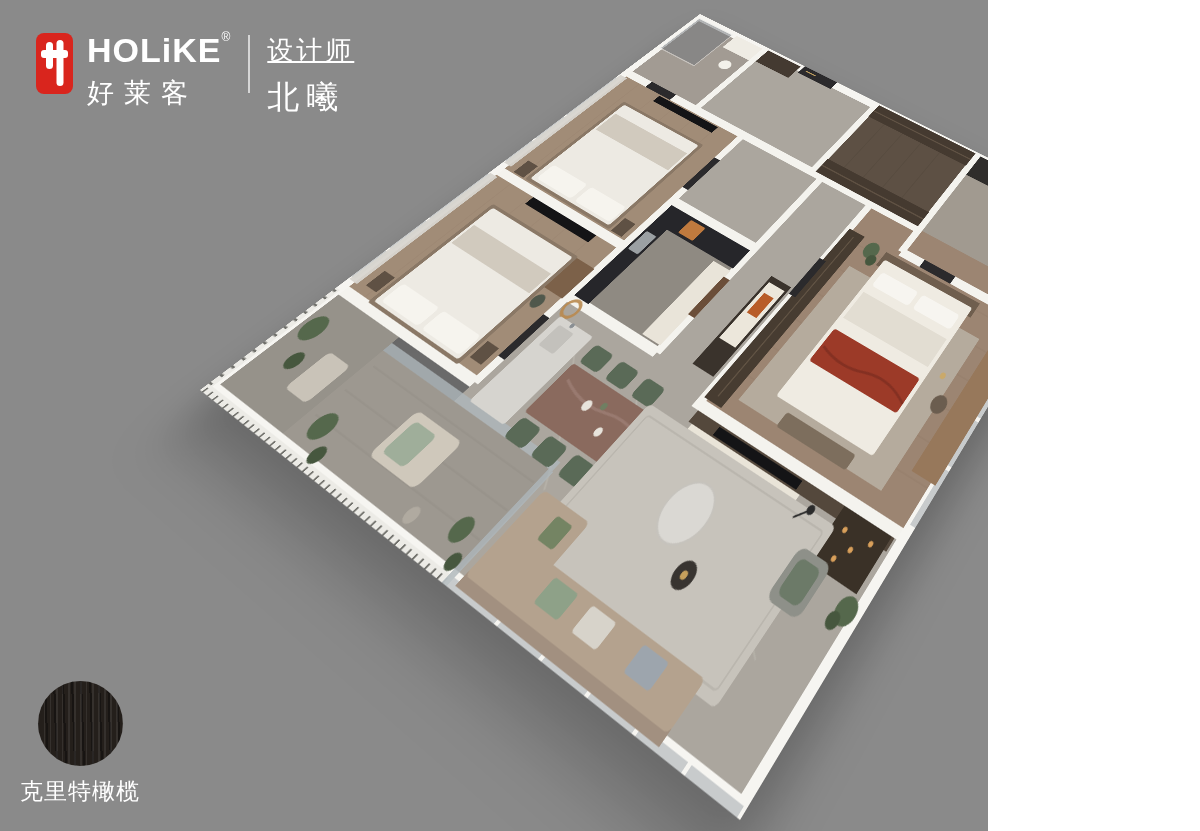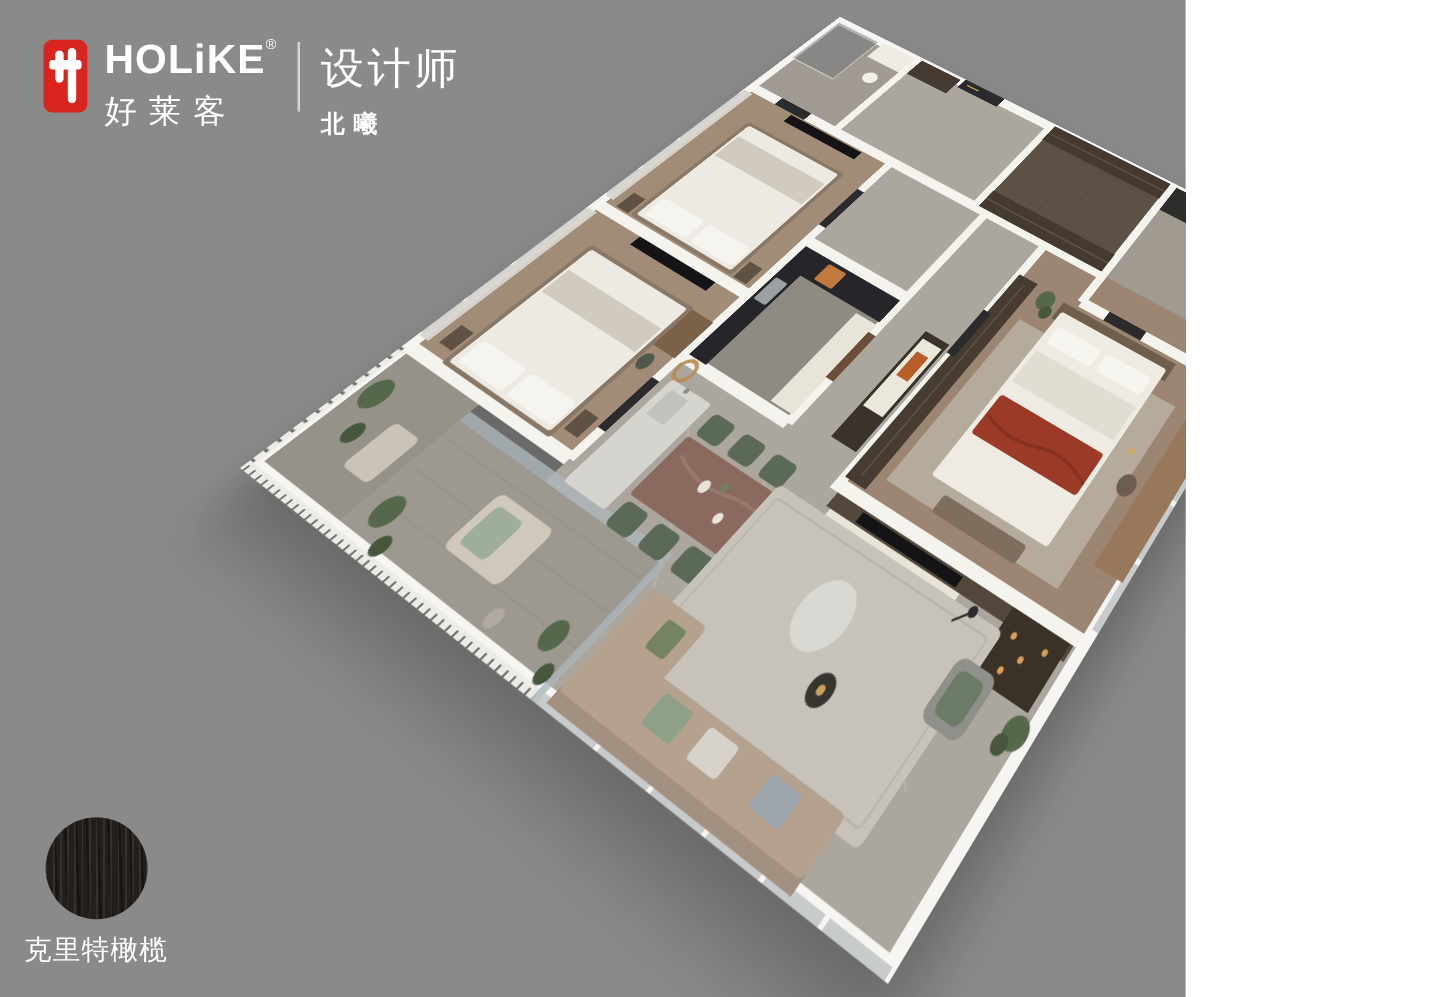--- a/index.html
+++ b/index.html
@@ -10,22 +10,22 @@
   }
   
   .brand{position:absolute;left:36px;top:33px;display:flex;align-items:flex-start;}
   .brand-icon-wrap{width:37px;height:61px;flex:0 0 auto;}
   .brand-text{margin-left:14px;}
   .brand-name{color:#fff;font-weight:bold;font-size:34px;line-height:1;letter-spacing:1px;white-space:nowrap;}
   .brand-reg{font-size:12px;vertical-align:top;position:relative;top:-2px;font-weight:normal;}
   .brand-cn{color:#fff;font-size:27px;letter-spacing:10px;margin-top:8px;white-space:nowrap;}
   .brand-divider{width:2px;height:58px;background:rgba(255,255,255,.65);margin:2px 17px 0 17px;flex:0 0 auto;}
   .designer{color:#fff;}
-  .designer-label{font-size:36px;letter-spacing:3px;white-space:nowrap;}
-  .designer-name{font-size:20px;font-weight:bold;letter-spacing:7px;margin-top:8px;white-space:nowrap;}
+  .designer-label{font-size:26px;letter-spacing:3px;white-space:nowrap;text-decoration:underline;}
+  .designer-name{font-size:32px;font-weight:normal;letter-spacing:7px;margin-top:8px;white-space:nowrap;}
   
   .swatches{position:absolute;left:37px;top:681px;display:flex;gap:41px;}
   .swatch{width:86px;display:flex;flex-direction:column;align-items:center;}
   .swatch-circle{width:85px;height:85px;border-radius:50%;position:relative;overflow:hidden;background:var(--sw,#ccc);}
   .swatch-circle::before{content:"";position:absolute;inset:0;}
   .pat-navy::before{
     background-image:
       repeating-linear-gradient(56deg, rgba(0,0,0,.30) 0 6px, transparent 6px 20px),
       repeating-linear-gradient(-34deg, rgba(0,0,0,.20) 0 5px, transparent 5px 17px);
   }

